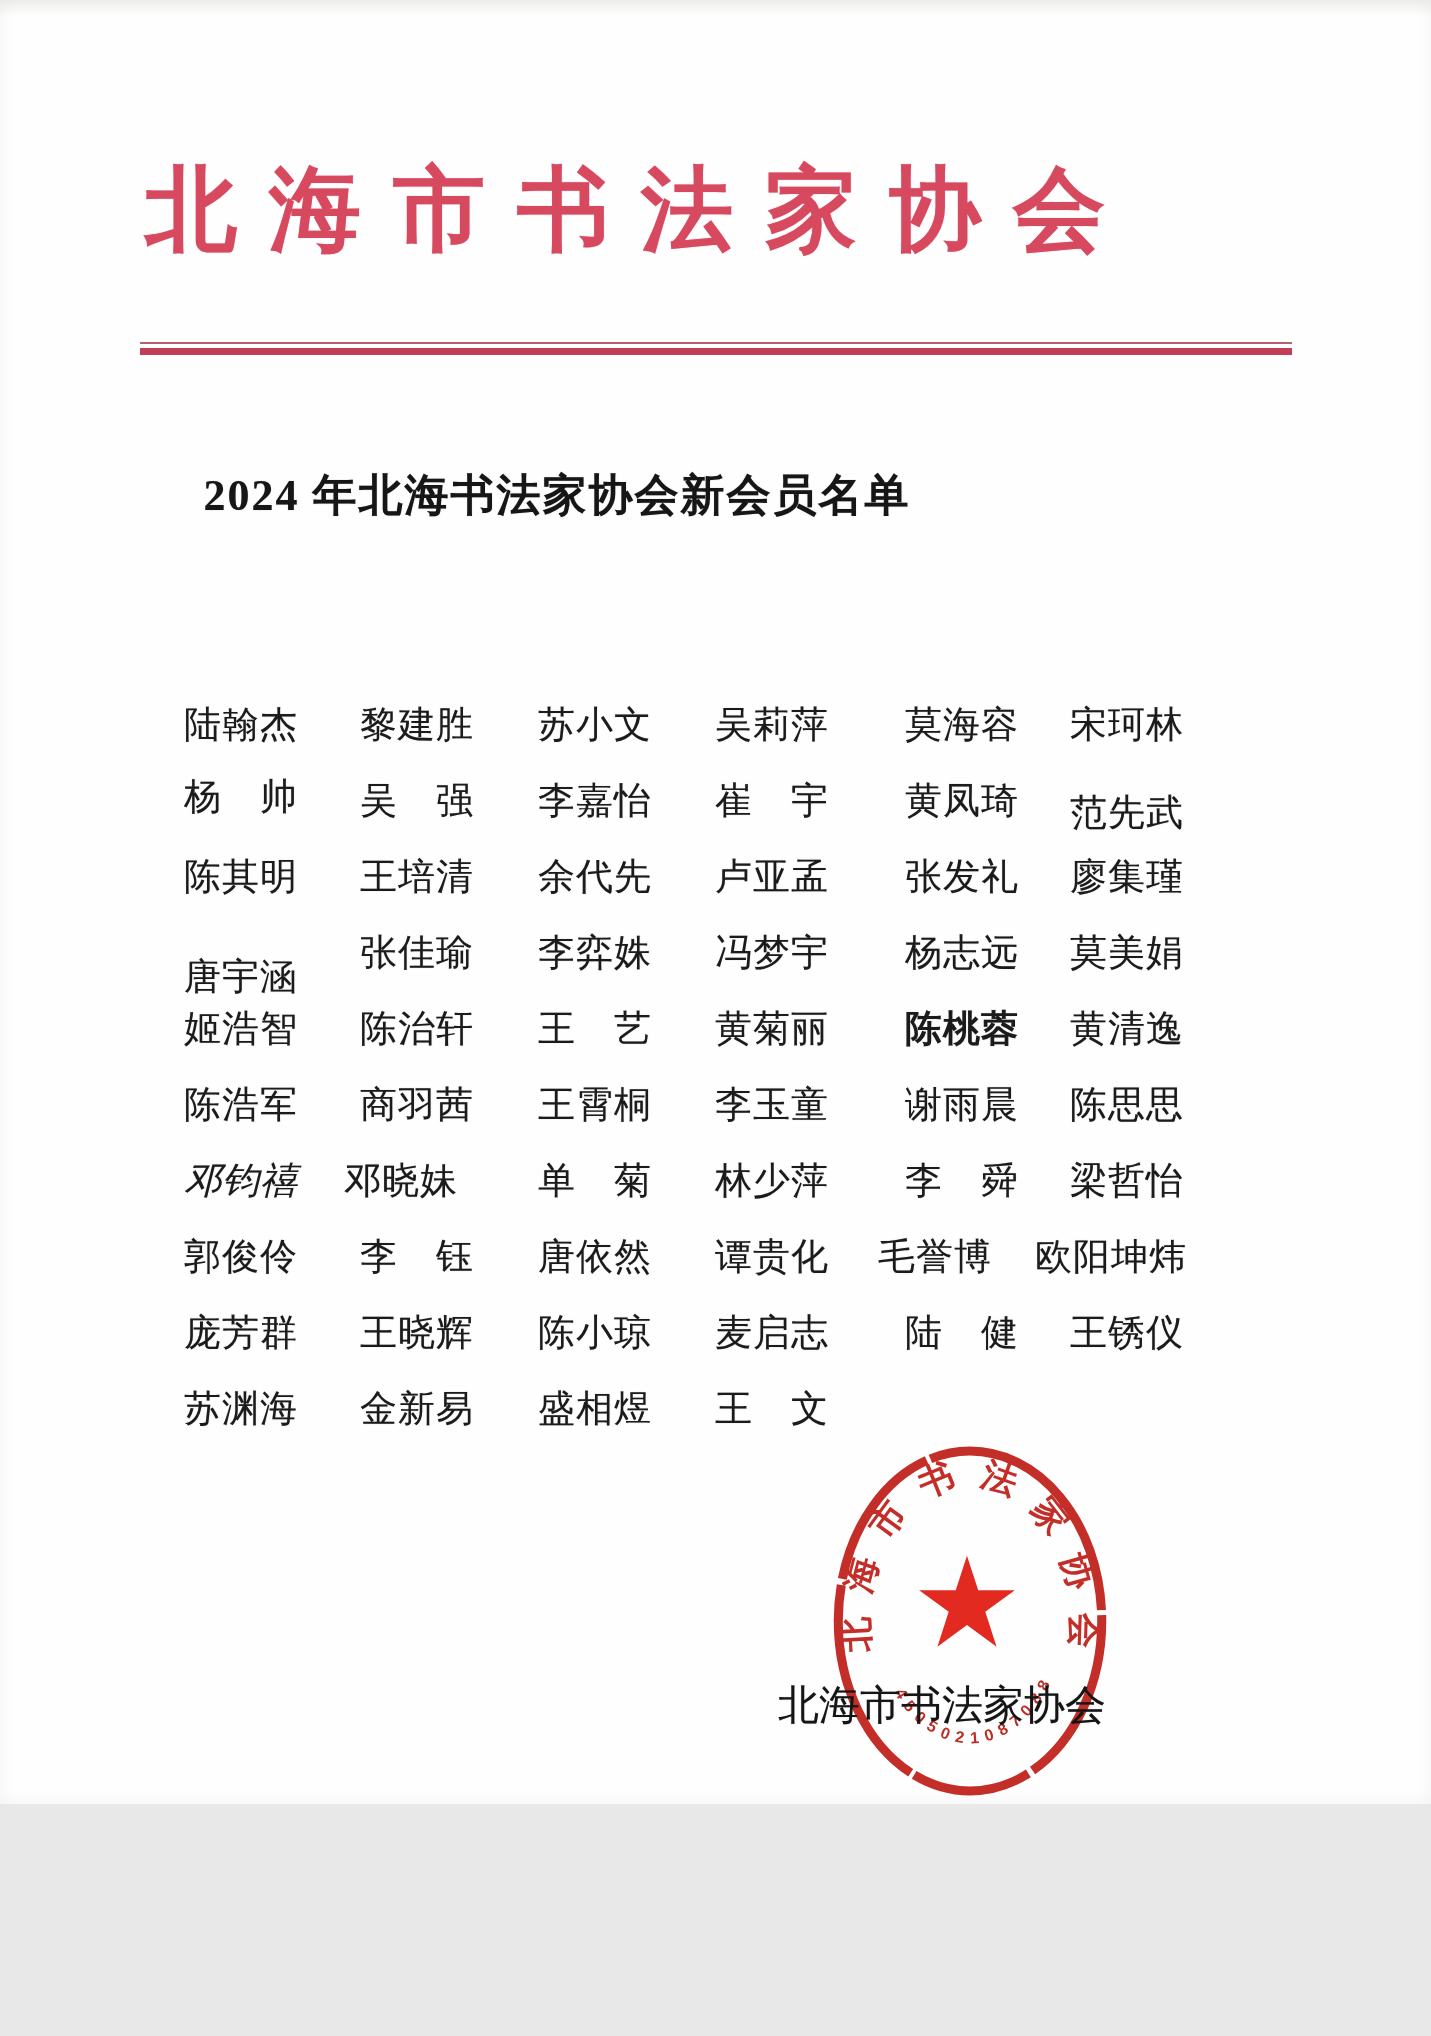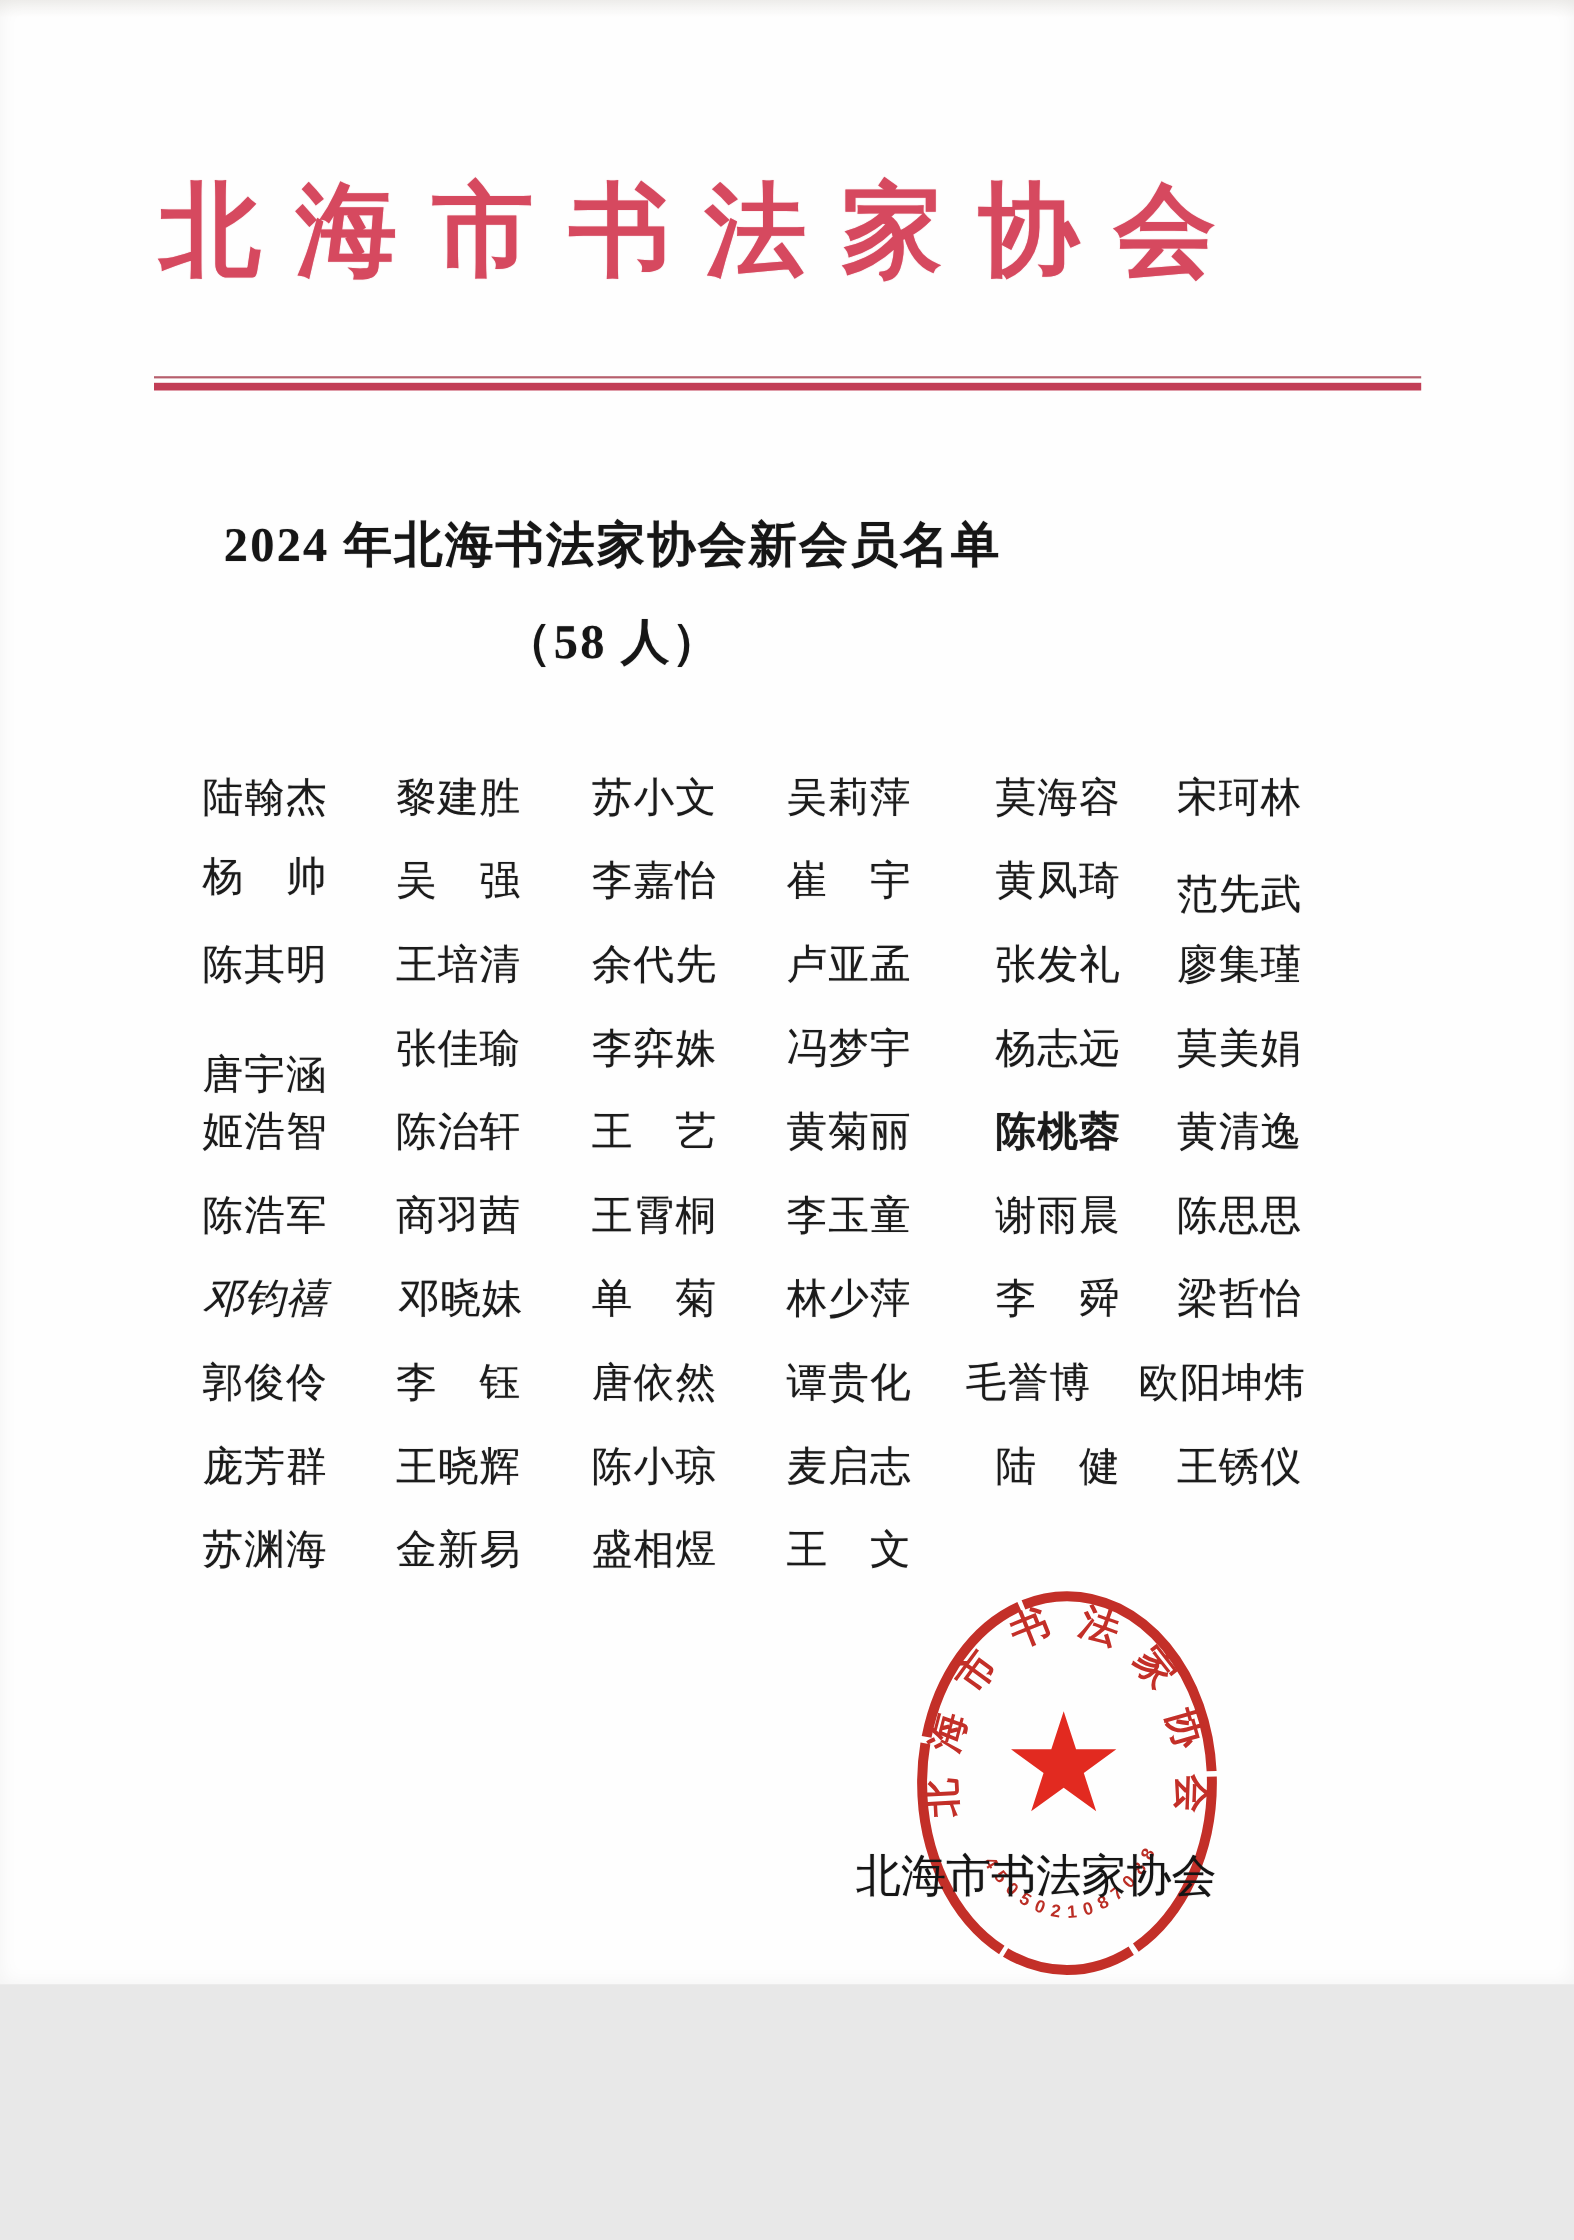--- a/index.html
+++ b/index.html
@@ -54,23 +54,20 @@
 <div class="page">
 
   <div class="org-header">北海市书法家协会</div>
 
   <div class="rule-thin"></div>
   <div class="rule-thick"></div>
 
   <div class="title-wrap">
     <span class="doc-title">2024 年北海书法家协会新会员名单</span>
   </div>
-  <div class="subtitle-wrap">
-    <span class="doc-subtitle">（58 人）</span>
-  </div>
 
   <div id="member-grid">
       <div class="member" style="left: 184px; top: 700px;">陆翰杰</div>
       <div class="member" style="left: 360px; top: 700px; text-align: center;">黎建胜</div>
       <div class="member" style="left: 538px; top: 700px;">苏小文</div>
       <div class="member" style="left: 715px; top: 700px;">吴莉萍</div>
       <div class="member" style="left: 905px; top: 700px;">莫海容</div>
       <div class="member" style="left: 1070px; top: 700px;">宋珂林</div>
       <div class="member" style="left: 184px; top: 772px;">杨　帅</div>
       <div class="member" style="left: 360px; top: 776px;">吴　强</div>
@@ -96,21 +93,21 @@
       <div class="member" style="left: 715px; top: 1004px;">黄菊丽</div>
       <div class="member" style="left: 905px; top: 1004px; font-weight: bold;">陈桃蓉</div>
       <div class="member" style="left: 1070px; top: 1004px;">黄清逸</div>
       <div class="member" style="left: 184px; top: 1080px;">陈浩军</div>
       <div class="member" style="left: 360px; top: 1080px;">商羽茜</div>
       <div class="member" style="left: 538px; top: 1080px;">王霄桐</div>
       <div class="member" style="left: 715px; top: 1080px;">李玉童</div>
       <div class="member" style="left: 905px; top: 1080px;">谢雨晨</div>
       <div class="member" style="left: 1070px; top: 1080px;">陈思思</div>
       <div class="member" style="left: 184px; top: 1156px; font-style: italic;">邓钧禧</div>
-      <div class="member" style="left: 362px; top: 1156px;">邓晓妹</div>
+      <div class="member" style="left: 344px; top: 1156px;">邓晓妹</div>
       <div class="member" style="left: 538px; top: 1156px;">单　菊</div>
       <div class="member" style="left: 715px; top: 1156px;">林少萍</div>
       <div class="member" style="left: 905px; top: 1156px;">李　舜</div>
       <div class="member" style="left: 1070px; top: 1156px;">梁哲怡</div>
       <div class="member" style="left: 184px; top: 1232px;">郭俊伶</div>
       <div class="member" style="left: 360px; top: 1232px;">李　钰</div>
       <div class="member" style="left: 538px; top: 1232px;">唐依然</div>
       <div class="member" style="left: 715px; top: 1232px;">谭贵化</div>
       <div class="member" style="left: 878px; top: 1232px;">毛誉博</div>
       <div class="member" style="left: 1035px; top: 1232px;">欧阳坤炜</div>

